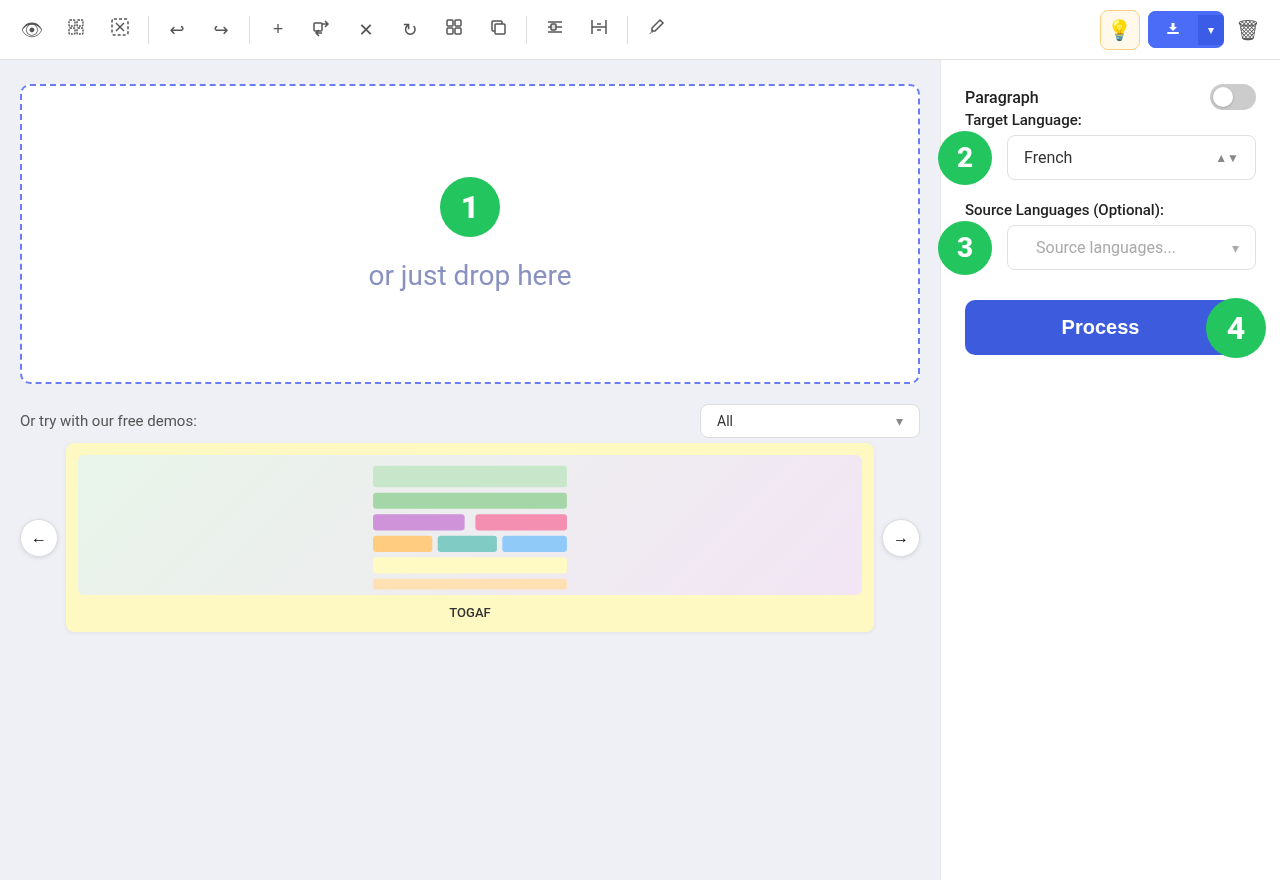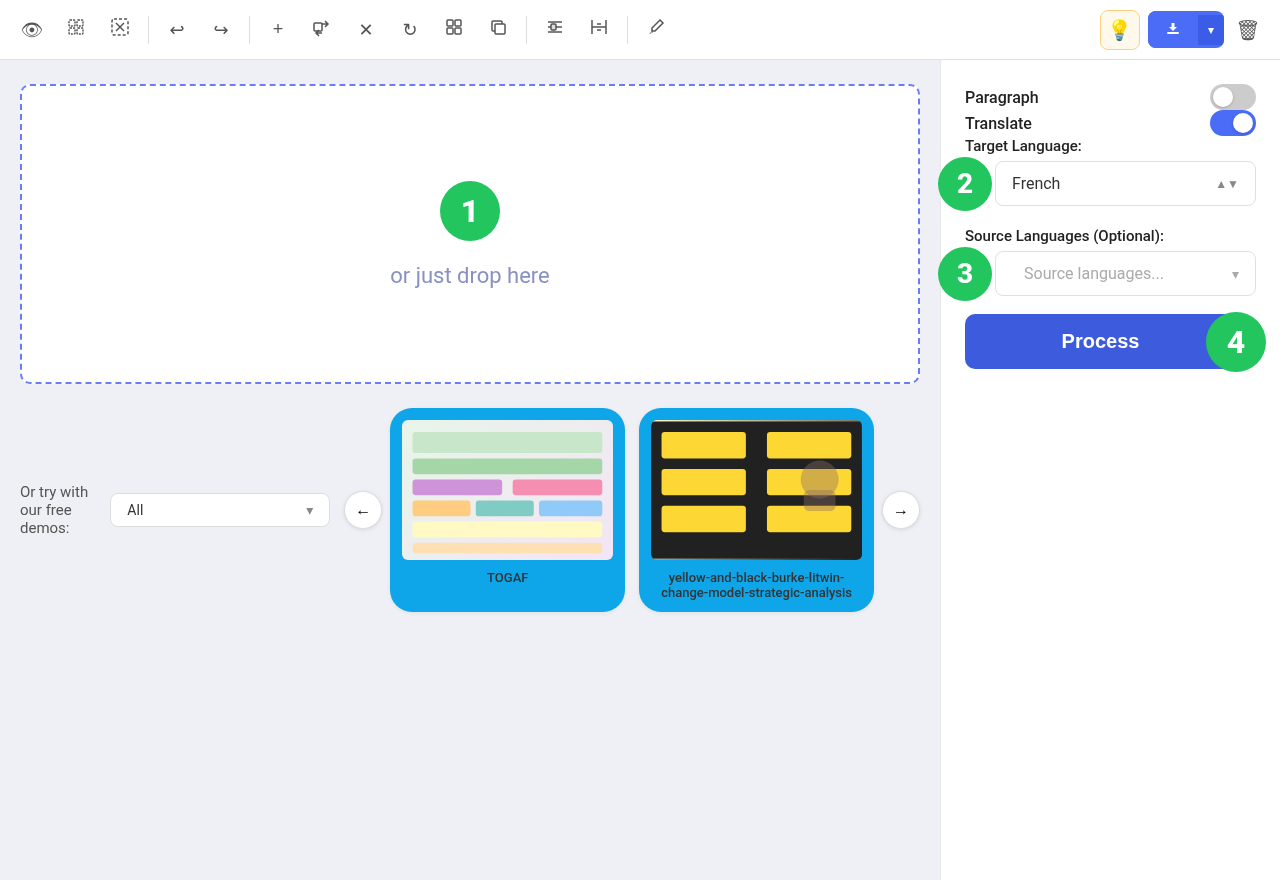--- a/index.html
+++ b/index.html
@@ -148,29 +148,30 @@
       color: #fff;
       border: none;
       border-radius: 0 8px 8px 0;
       padding: 14px 28px;
       font-size: 18px;
       font-weight: 600;
       cursor: pointer;
       margin-left: -4px;
     }
     .drop-text {
-      font-size: 22px;
+      font-size: 28px;
       color: #8891c0;
       margin-top: 4px;
     }
 
     
     .demos-section {
       display: flex;
-      gap: 14px;
+      flex-direction: column;
+      gap: 1px;
     }
     .demos-header {
       display: flex;
       align-items: center;
       justify-content: space-between;
     }
     .demos-title {
       font-size: 15px;
       color: #555;
     }
@@ -207,22 +208,22 @@
       box-shadow: 0 1px 4px rgba(0,0,0,0.1);
     }
     .cards-container {
       display: flex;
       gap: 14px;
       flex: 1;
       overflow: hidden;
       padding: 4px 8px;
     }
     .demo-card {
-      background: #0ea5e9;
-      border-radius: 22px;
+      background: #fef9c3;
+      border-radius: 8px;
       padding: 12px;
       flex: 1;
       display: flex;
       flex-direction: column;
       align-items: center;
       gap: 10px;
       cursor: pointer;
       box-shadow: 0 1px 4px rgba(0,0,0,0.07);
     }
     .demo-card-img {
@@ -322,21 +323,21 @@
       border: 1.5px solid #e0e0e0;
       border-radius: 8px;
       padding: 12px 16px 12px 36px;
       font-size: 16px;
       color: #333;
       background: #fff;
       cursor: pointer;
       display: flex;
       align-items: center;
       justify-content: space-between;
-      margin-left: 0;
+      margin-left: 12px;
     }
     .select-placeholder {
       color: #aaa;
     }
 
     .process-row {
       display: flex;
       align-items: center;
       gap: 0;
       position: relative;
@@ -535,59 +536,36 @@
                 <rect x="70" y="75" width="55" height="15" rx="3" fill="#80cbc4"></rect>
                 <rect x="130" y="75" width="60" height="15" rx="3" fill="#90caf9"></rect>
                 <rect x="10" y="95" width="180" height="15" rx="3" fill="#fff9c4"></rect>
                 <rect x="10" y="115" width="180" height="10" rx="3" fill="#ffe0b2"></rect>
               </svg>
             </div>
             <span class="demo-card-label">TOGAF</span>
           </div>
 
 
-          <div class="demo-card">
-            <div class="demo-card-img burke-img">
-              <svg viewBox="0 0 200 130" xmlns="http://www.w3.org/2000/svg">
-                <rect x="0" y="0" width="200" height="130" fill="#212121"></rect>
-                <rect x="10" y="10" width="80" height="25" rx="3" fill="#fdd835"></rect>
-                <rect x="110" y="10" width="80" height="25" rx="3" fill="#fdd835"></rect>
-                <rect x="10" y="45" width="80" height="25" rx="3" fill="#fdd835"></rect>
-                <rect x="110" y="45" width="80" height="25" rx="3" fill="#fdd835"></rect>
-                <rect x="10" y="80" width="80" height="25" rx="3" fill="#fdd835"></rect>
-                <rect x="110" y="80" width="80" height="25" rx="3" fill="#fdd835"></rect>
-
-                <circle cx="160" cy="55" r="18" fill="#8d6e63" opacity="0.4"></circle>
-                <rect x="145" y="65" width="30" height="20" rx="5" fill="#8d6e63" opacity="0.4"></rect>
-              </svg>
-            </div>
-            <span class="demo-card-label">yellow-and-black-burke-litwin-change-model-strategic-analysis</span>
-          </div>
 
         </div>
         <button class="nav-arrow">→</button>
       </div>
     </div>
   </div>
 
   <div class="right-panel">
 
     <div class="setting-row">
       <span class="setting-label">Paragraph</span>
       <div class="toggle toggle-off">
         <div class="toggle-knob"></div>
       </div>
     </div>
 
-    <div class="setting-row">
-      <span class="setting-label">Translate</span>
-      <div class="toggle toggle-on">
-        <div class="toggle-knob"></div>
-      </div>
-    </div>
 
     <div>
       <span class="section-label">Target Language:</span>
     </div>
     <div class="step-select-row" style="padding-left: 30px; margin-top: 6px;">
       <div class="step-badge-sm">2</div>
       <div class="select-field" style="padding-left: 16px;">
         <span>French</span>
         <span style="color:#888; font-size: 12px;">▲▼</span>
       </div>
@@ -597,19 +575,19 @@
       <span class="section-label">Source Languages (Optional):</span>
     </div>
     <div class="step-select-row" style="padding-left: 30px; margin-top: 6px;">
       <div class="step-badge-sm">3</div>
       <div class="select-field" style="padding-left: 28px;">
         <span class="select-placeholder">Source languages...</span>
         <span style="color:#aaa; font-size: 14px;">▾</span>
       </div>
     </div>
 
-    <div class="process-row" style="margin-top: 18px; padding-right: 20px;">
+    <div class="process-row" style="margin-top: 30px; padding-right: 20px;">
       <button class="process-btn">Process</button>
       <div class="step-badge-process">4</div>
     </div>
 
   </div>
 </div>
 
 </body></html>

